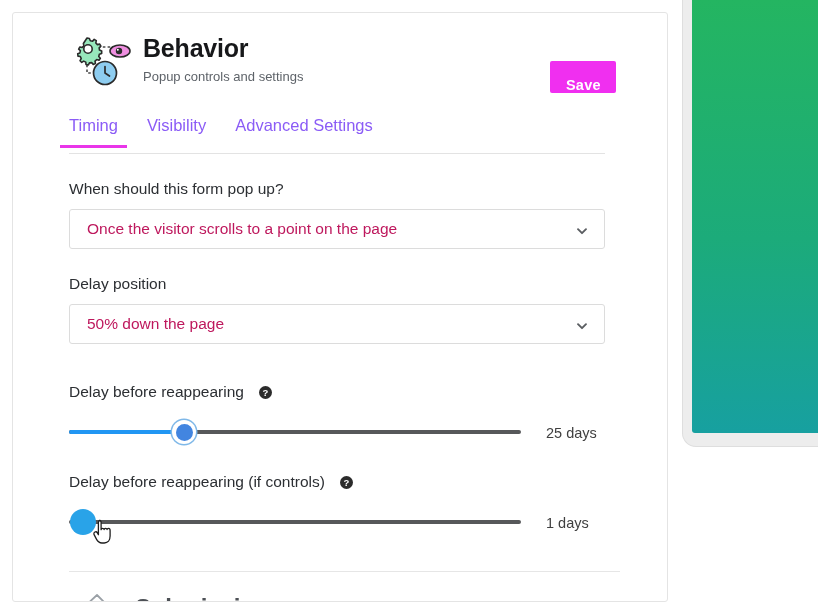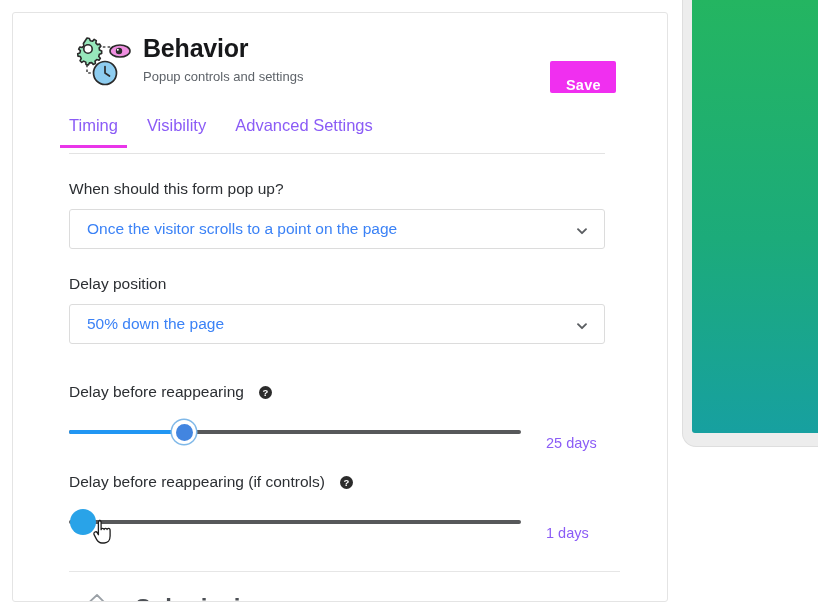--- a/index.html
+++ b/index.html
@@ -146,21 +146,21 @@
     border-radius: 3px;
     background: #ffffff;
     box-sizing: border-box;
     display: flex;
     align-items: center;
     cursor: pointer;
   }
   .select-value {
     padding-left: 17px;
     font-size: 15.5px;
-    color: #3b82f6;
+    color: #be185d;
     white-space: nowrap;
     overflow: hidden;
   }
   .chevron-down {
     position: absolute;
     right: 16px;
     top: 50%;
     transform: translateY(-50%);
     width: 12px;
     height: 12px;
@@ -252,23 +252,23 @@
     width: 26px;
     height: 26px;
     margin-left: -13px;
     border-radius: 50%;
     background: #29a3e8;
     cursor: pointer;
   }
   .slider-value {
     position: absolute;
     left: 477px;
-    top: 18px;
+    top: 8px;
     font-size: 14.5px;
-    color: #8b5cf6;
+    color: #404040;
     white-space: nowrap;
   }
 
   
   .cursor-hand {
     position: absolute;
     left: 24px;
     top: 12px;
     width: 22px;
     height: 26px;

